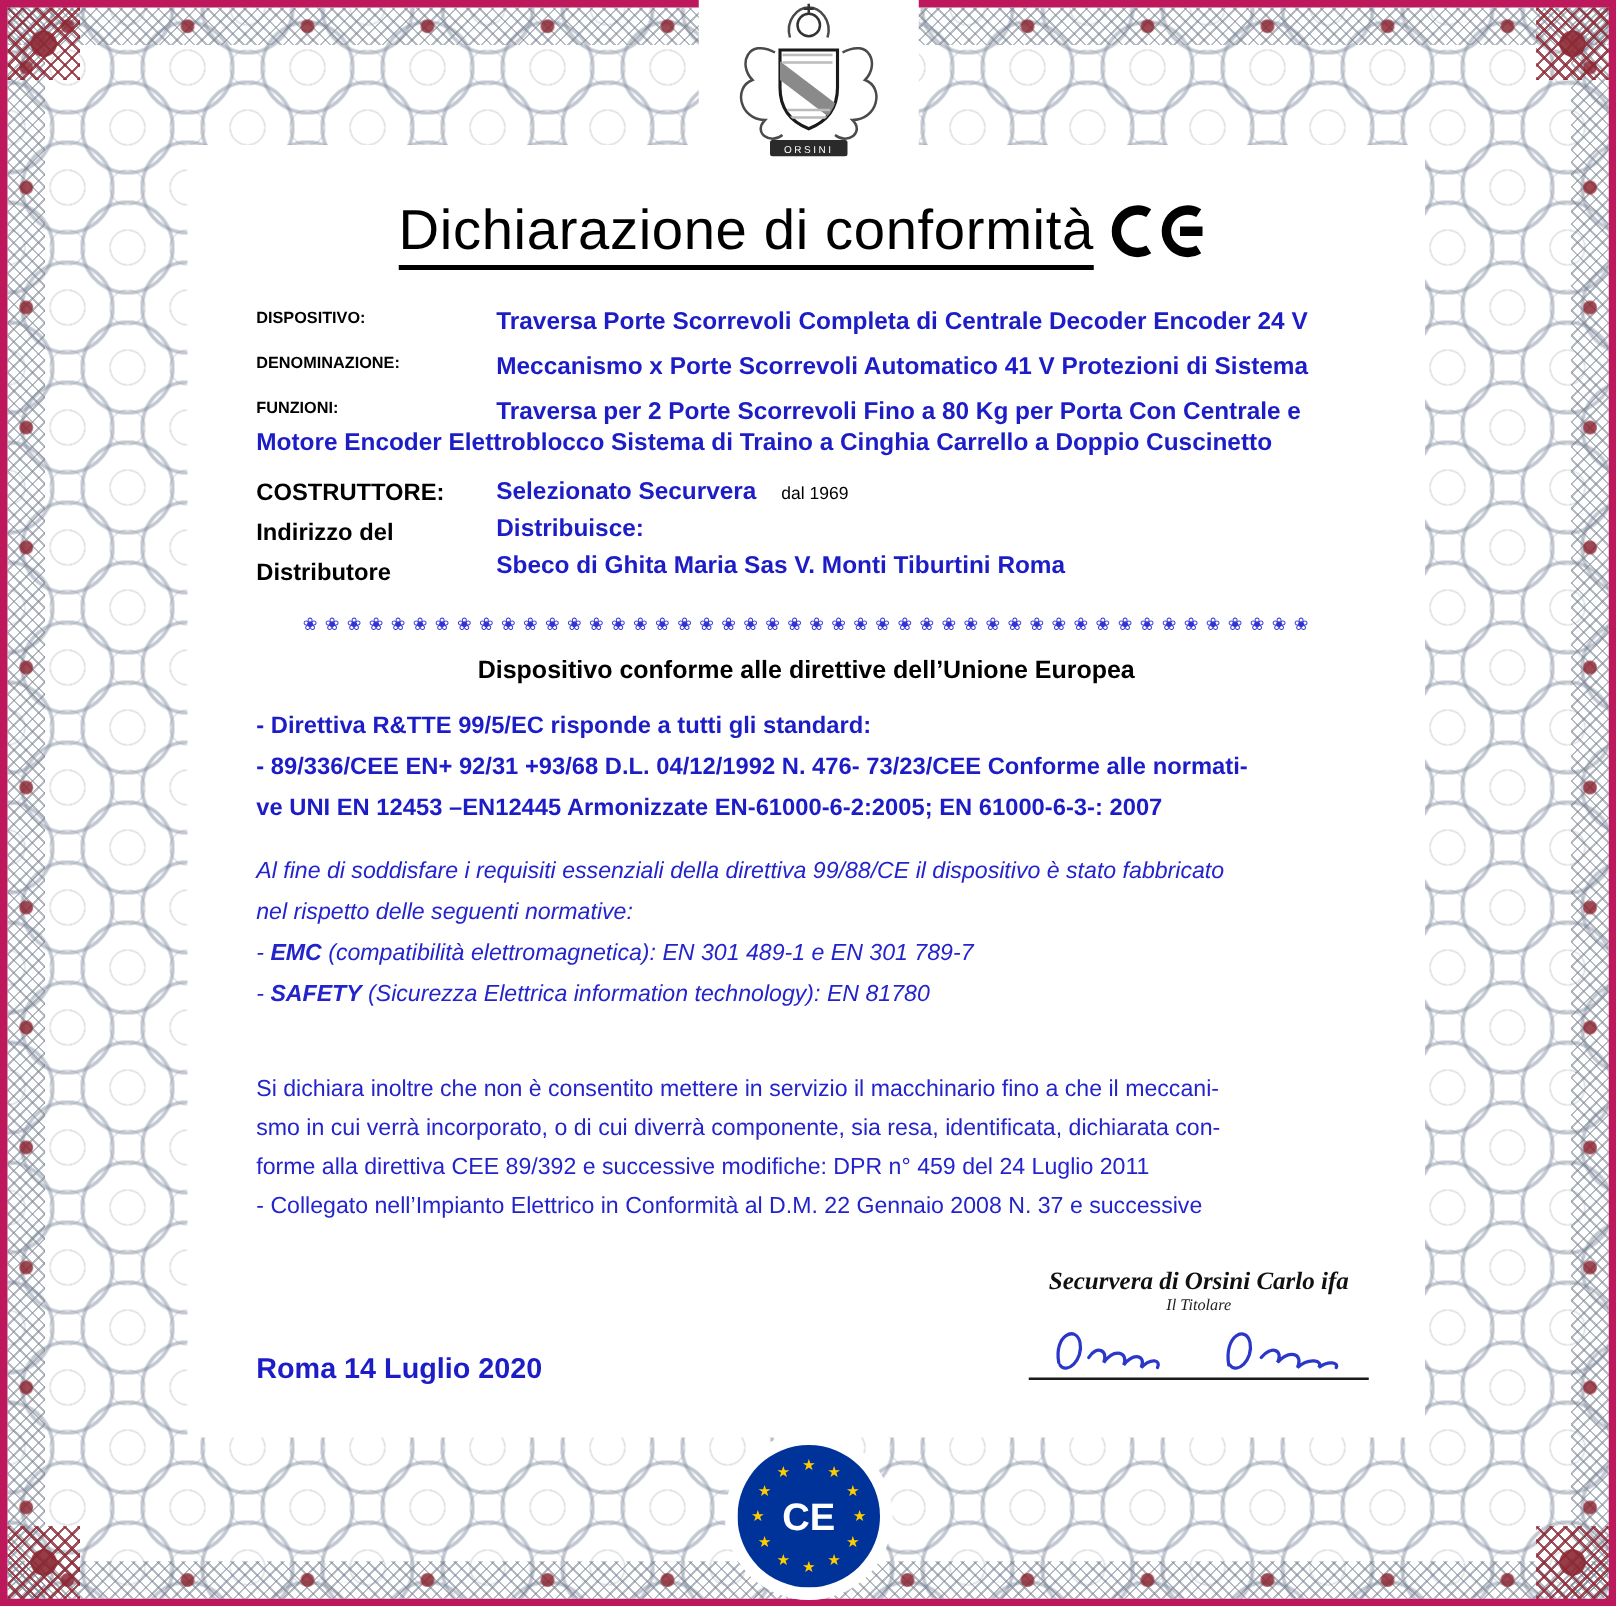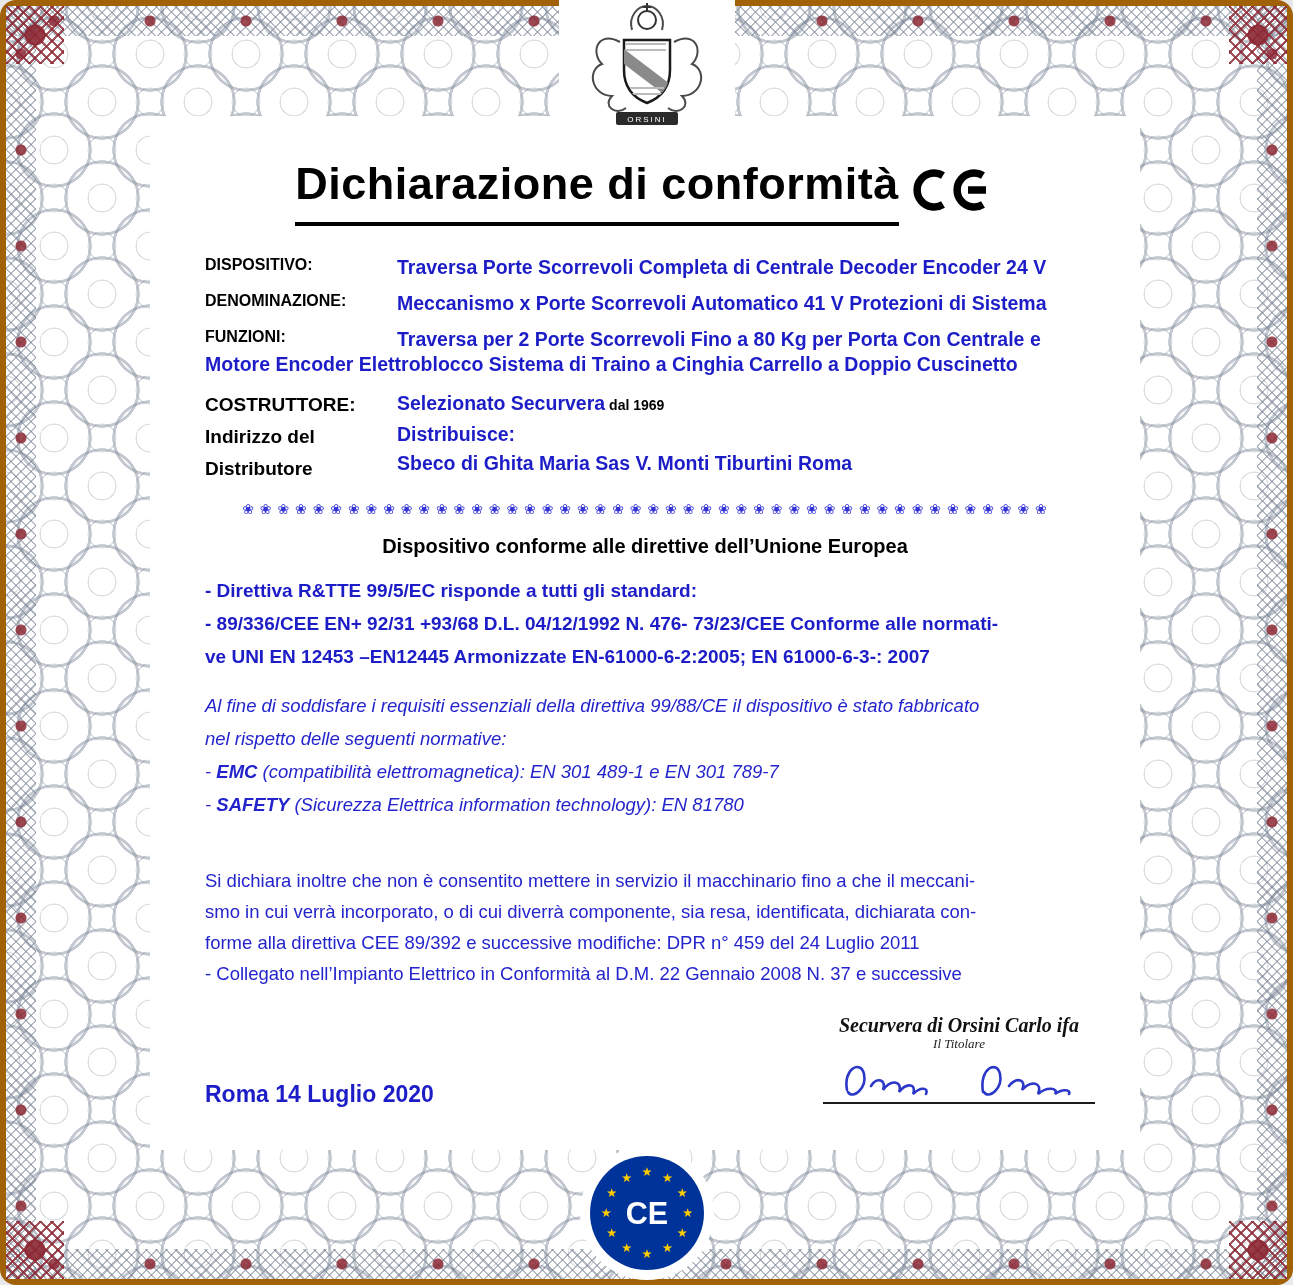--- a/index.html
+++ b/index.html
@@ -1,17 +1,17 @@
 <!DOCTYPE html>
 <html><head>
 <meta charset="utf-8">
 <style>
   html,body{margin:0;padding:0;background:#e8e8ea;}
-  .page{position:relative;width:1293px;height:1285px;background:#a16207;overflow:hidden;
-        font-family:"Liberation Sans",sans-serif;color:#000;border-radius:16px;}
+  .page{position:relative;width:1293px;height:1285px;background:#be185d;overflow:hidden;
+        font-family:"Liberation Sans",sans-serif;color:#000;}
   
   .frame{position:absolute;inset:6px;z-index:1;}
   .guilloche{position:absolute;inset:0;
     background-color:#fff;
     background-image:
       radial-gradient(circle closest-side, transparent 72%, rgba(135,145,162,.50) 73% 78%, transparent 79%),
       radial-gradient(circle closest-side, transparent 72%, rgba(135,145,162,.50) 73% 78%, transparent 79%),
       radial-gradient(circle closest-side, transparent 55%, rgba(150,158,172,.35) 56% 60%, transparent 61%);
     background-size:96px 96px,96px 96px,48px 48px;
     background-position:0 0,48px 48px,24px 24px;}
@@ -34,31 +34,31 @@
   .corner{position:absolute;width:58px;height:58px;
     background-image:
       radial-gradient(circle, rgba(140,40,52,.9) 0 10px, transparent 11px),
       repeating-linear-gradient(45deg, rgba(140,40,52,.8) 0 2px, transparent 2px 8px),
       repeating-linear-gradient(-45deg, rgba(140,40,52,.8) 0 2px, transparent 2px 8px);}
   .c-tl{top:0;left:0;} .c-tr{top:0;right:0;} .c-bl{bottom:0;left:0;} .c-br{bottom:0;right:0;}
   
   .panel{position:absolute;left:150px;top:116px;width:990px;height:1034px;background:#fff;z-index:2;
          box-sizing:border-box;padding:26px 55px 0 55px;}
   .title-row{display:flex;justify-content:center;align-items:center;gap:14px;margin:16px 0 30px 0;}
-  .title-text{font-size:45px;font-weight:bold;letter-spacing:.5px;border-bottom:4px solid #000;padding-bottom:12px;white-space:nowrap;}
+  .title-text{font-size:45px;font-weight:normal;letter-spacing:.5px;border-bottom:4px solid #000;padding-bottom:2px;white-space:nowrap;}
   .ce-logo{flex:0 0 auto;margin-top:-6px;}
   .fieldrow{display:flex;margin-bottom:13px;white-space:nowrap;}
-  .flabel{width:192px;flex:0 0 192px;font-size:16px;font-weight:bold;}
+  .flabel{width:192px;flex:0 0 192px;font-size:13px;font-weight:bold;}
   .fvalue{font-size:19.5px;font-weight:bold;color:#1d1dc8;}
   .fullblue{font-size:19.5px;font-weight:bold;color:#1d1dc8;margin:2px 0 13px 0;white-space:nowrap;}
   .costr{display:flex;margin-top:8px;}
   .costr .labcol{width:192px;flex:0 0 192px;}
   .costr .labcol div{font-size:19px;font-weight:bold;line-height:32px;}
   .costr .valcol div{font-size:19.5px;font-weight:bold;color:#1d1dc8;line-height:29px;white-space:nowrap;}
-  .since{font-size:14px;font-weight:bold;color:#000;margin-left:4px;}
+  .since{font-size:14px;font-weight:normal;color:#000;margin-left:20px;}
   .separator{margin-top:16px;font-size:14px;color:#3434d6;white-space:nowrap;overflow:hidden;text-align:center;letter-spacing:1px;}
   .conf-heading{text-align:center;font-size:20px;font-weight:bold;margin:18px 0 16px 0;}
   .directives div{font-size:19px;font-weight:bold;color:#1d1dc8;line-height:33px;white-space:nowrap;}
   .reqs{margin-top:16px;}
   .reqs div{font-size:18.5px;color:#2424cd;line-height:33px;white-space:nowrap;font-style:italic;}
   .reqs b{font-weight:bold;}
   .decl{margin-top:44px;}
   .decl div{font-size:18.5px;color:#2424cd;line-height:31px;white-space:nowrap;}
   .sig-block{position:absolute;right:45px;bottom:46px;width:272px;text-align:center;}
   .sig-name{font-family:"Liberation Serif",serif;font-style:italic;font-weight:bold;font-size:20px;color:#111;white-space:nowrap;}

